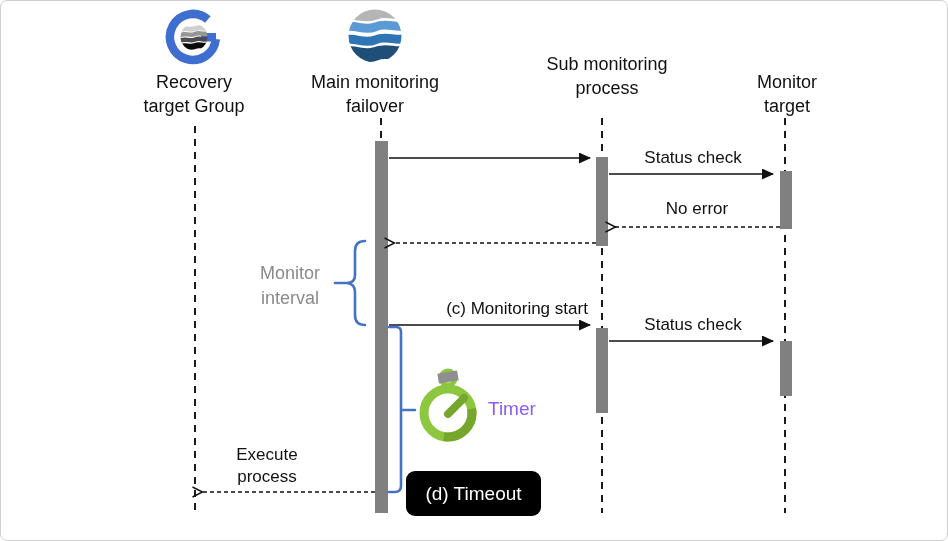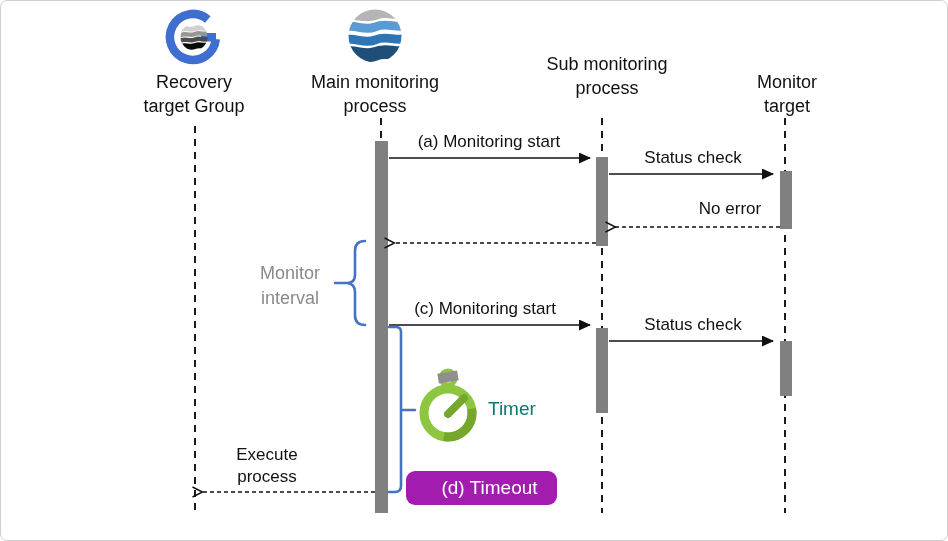--- a/index.html
+++ b/index.html
@@ -12,26 +12,26 @@
   .head-label{
     position:absolute;transform:translateX(-50%);text-align:center;
     font-size:18px;line-height:1.35;white-space:pre-line;color:#111;
   }
   .msg-label{
     position:absolute;transform:translateX(-50%);text-align:center;
     font-size:17px;line-height:1.3;white-space:pre-line;color:#111;
   }
   .muted{color:#8a8a8a;}
   .timer-label{
-    position:absolute;font-size:19px;color:#0f766e;white-space:pre-line;text-align:right;
+    position:absolute;font-size:19px;color:#8b5cf6;white-space:pre-line;text-align:right;
   }
   .timeout-badge{
-    position:absolute;left:405px;top:470px;width:135px;height:34px;
-    background:#a21caf;border-radius:9px;color:#ffffff;font-size:19px;
-    display:flex;align-items:center;justify-content:center;padding-left:16px;
+    position:absolute;left:405px;top:470px;width:135px;height:45px;
+    background:#000000;border-radius:9px;color:#ffffff;font-size:19px;
+    display:flex;align-items:center;justify-content:center;
   }
   svg{display:block;}
 </style>
 </head>
 <body>
 
 <div class="canvas">
 
   <svg class="abs" style="left:0;top:0" width="946" height="539" viewBox="0 0 946 539">
     <defs>
@@ -102,30 +102,29 @@
     <rect x="23" y="9" width="20" height="10" fill="#8f8f8f" transform="rotate(-9 33 14)"></rect>
     <circle cx="33" cy="50" r="24" fill="#ffffff"></circle>
     <circle cx="33" cy="50" r="24" stroke="#8DC63F" stroke-width="9" fill="none"></circle>
     <path d="M56.6 45.8 A 24 24 0 0 1 28.8 73.6" stroke="#76A72C" stroke-width="9" fill="none"></path>
     <path d="M33 51 L 49 35" stroke="#76A72C" stroke-width="8" stroke-linecap="round" fill="none"></path>
   </svg>
 
   <div class="head-label" style="left:193px;top:69px">Recovery
 target Group</div>
   <div class="head-label" style="left:374px;top:69px">Main monitoring
-process</div>
+failover</div>
   <div class="head-label" style="left:606px;top:51px">Sub monitoring
 process</div>
   <div class="head-label" style="left:786px;top:69px">Monitor
 target</div>
 
-  <div class="msg-label" style="left:488px;top:130px">(a) Monitoring start</div>
   <div class="msg-label" style="left:692px;top:146px">Status check</div>
-  <div class="msg-label" style="left:729px;top:197px">No error</div>
-  <div class="msg-label" style="left:484px;top:297px">(c) Monitoring start</div>
+  <div class="msg-label" style="left:696px;top:197px">No error</div>
+  <div class="msg-label" style="left:516px;top:297px">(c) Monitoring start</div>
   <div class="msg-label" style="left:692px;top:313px">Status check</div>
   <div class="msg-label" style="left:266px;top:443px">Execute
 process</div>
 
   <div class="msg-label muted" style="left:289px;top:260px;font-size:18px;line-height:1.4">Monitor
 interval</div>
   <div class="timer-label" style="left:487px;top:397px">Timer</div>
   <div class="timeout-badge">(d) Timeout</div>
 
 </div>

